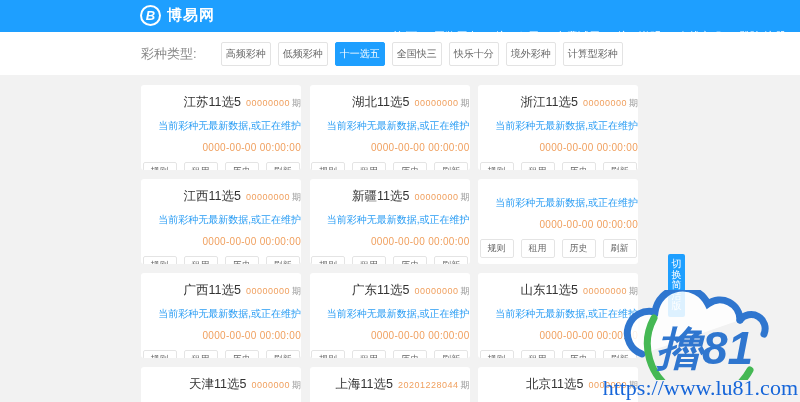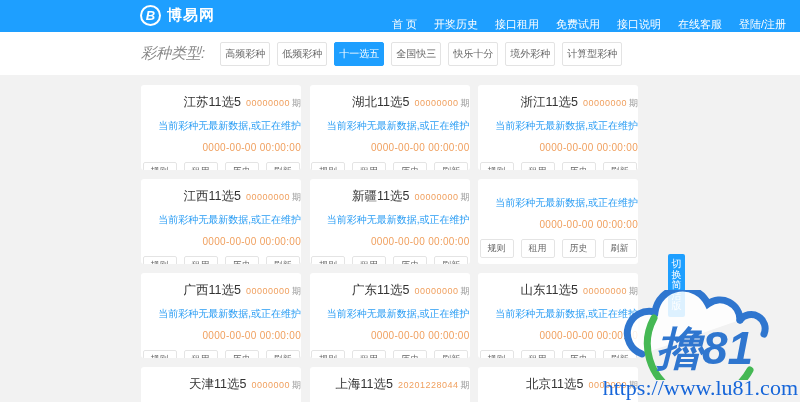--- a/index.html
+++ b/index.html
@@ -11,28 +11,28 @@
   }
   
   .header { position:relative; height:32px; background:#1E9FFF; }
   .logo { position:absolute; left:140px; top:5px; display:flex; align-items:center; gap:6px; color:#fff; }
   .logo-circle {
     width:21px; height:21px; border:2px solid #fff; border-radius:50%;
     display:flex; align-items:center; justify-content:center;
     font-size:13px; font-weight:bold; font-style:italic; line-height:1;
   }
   .logo-text { font-size:15px; font-weight:bold; letter-spacing:1px; }
-  .nav { position:absolute; left:392px; top:4px; height:40px; display:flex; align-items:center; gap:17px; }
+  .nav { position:absolute; left:392px; top:16px; height:40px; display:flex; align-items:center; gap:17px; }
   .nav a { color:#fff; font-size:11px; text-decoration:none; white-space:nowrap; cursor:pointer; }
   
   .filter {
     height:43px; background:#fff; display:flex; align-items:center;
     padding-left:141px;
   }
-  .filter-label { font-size:15px; color:#888; margin-right:15px; white-space:nowrap;font-style:italic; }
+  .filter-label { font-size:13px; color:#888; margin-right:24px; white-space:nowrap; }
   .ftabs { display:flex; gap:7px; }
   .ftab {
     font-size:10px; color:#666; background:#fff; border:1px solid #e3e3e3;
     border-radius:2px; padding:4px 4px; white-space:nowrap; cursor:pointer;
   }
   .ftab.active { background:#1E9FFF; border-color:#1E9FFF; color:#fff; }
   
   .main { position:relative; height:327px; background:#f2f2f2; }
   .grid {
     position:absolute; left:141px; top:10px; width:497px;

